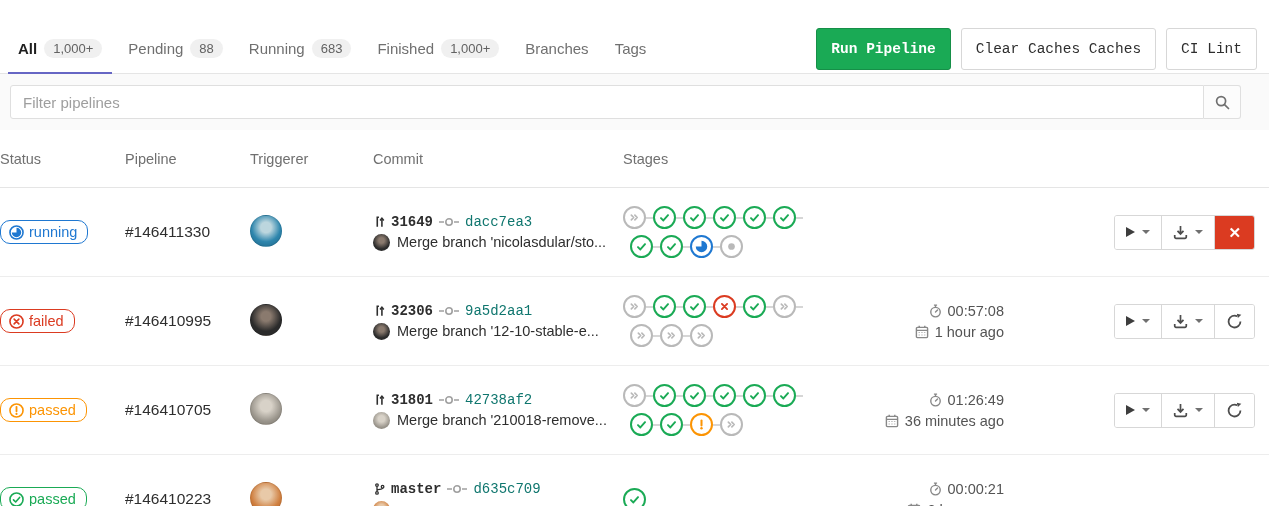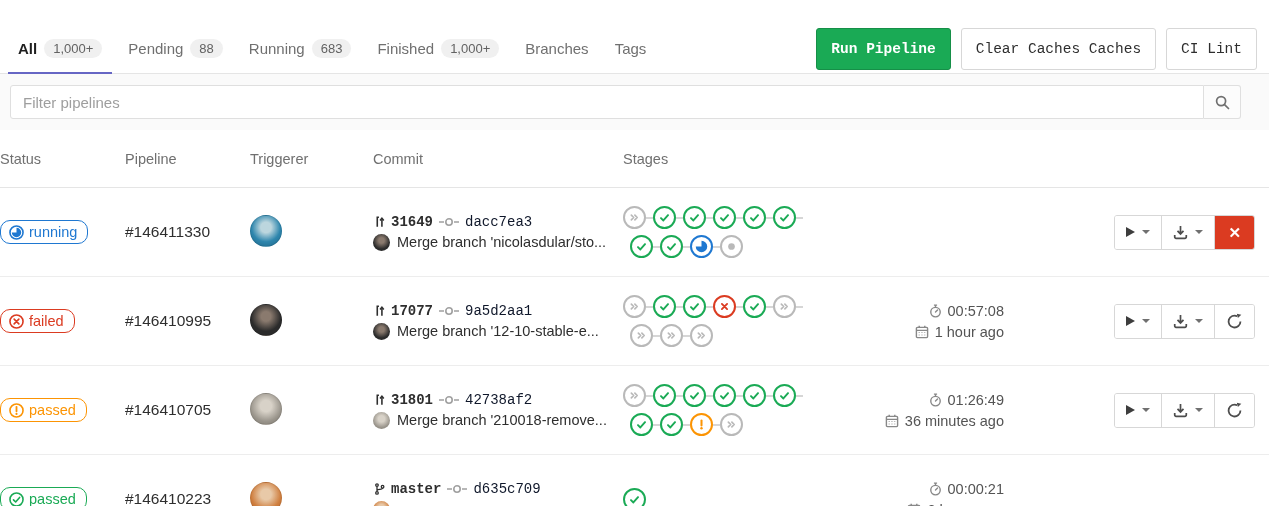--- a/index.html
+++ b/index.html
@@ -52,21 +52,21 @@
   .av-blue   { background:radial-gradient(circle at 50% 38%, #bcd6de 0 22%, #2e86ad 60%, #1d6587); }
   .av-dark   { background:radial-gradient(circle at 50% 38%, #8a7a6e 0 20%, #2b2b2b 62%); }
   .av-gray   { background:radial-gradient(circle at 50% 40%, #d8d2c8 0 24%, #9a958c 65%, #7d786f); }
   .av-orange { background:radial-gradient(circle at 50% 38%, #e8c9a8 0 22%, #cf7e3e 62%, #b06227); }
   .mini-avatar { width:17px; height:17px; border-radius:50%; display:inline-block; flex:none; }
 
   .commit-cell { display:flex; flex-direction:column; gap:4px; }
   .commit-refline { display:flex; align-items:center; gap:5px; }
   .mono { font-family:"Liberation Mono","DejaVu Sans Mono",monospace; }
   .ref-name { font-weight:bold; font-size:14px; color:#2e2e2e; text-decoration:none; }
-  .sha-link { font-size:14px; color:#0f172a; text-decoration:none; }
+  .sha-link { font-size:14px; color:#0f766e; text-decoration:none; }
   .commit-msgline { display:flex; align-items:center; gap:7px; }
   .commit-msg { font-size:14.5px; color:#2e2e2e; white-space:nowrap; overflow:hidden; text-overflow:ellipsis; max-width:218px; text-decoration:none; }
 
   
   .stage-line { display:flex; align-items:center; height:26px; }
   .stage-line.wrapped { margin-left:7px; margin-top:3px; }
   .stage-circle { width:23px; height:23px; flex:none; border:2px solid currentColor; border-radius:50%;
     display:flex; align-items:center; justify-content:center; background:#fff; cursor:pointer; }
   .stage-circle svg { width:13px; height:13px; display:block; }
   .stage-connector { width:7px; height:2px; background:#d6d6d6; flex:none; }
@@ -284,21 +284,21 @@
   <div class="cell">
     <a class="avatar av-dark"></a>
   </div>
   <div class="cell commit-cell">
     <div class="commit-refline">
       <svg width="13" height="14" viewBox="0 0 14 14">
         <path d="M6.4 1.9 H4.6 V12.2" fill="none" stroke="#2e2e2e" stroke-width="1.7"></path>
         <path d="M9.6 12.2 V4.4" fill="none" stroke="#2e2e2e" stroke-width="1.7"></path>
         <path d="M7.6 5.4 L9.6 3 L11.6 5.4" fill="none" stroke="#2e2e2e" stroke-width="1.7"></path>
       </svg>
-      <a class="mono ref-name">17077</a>
+      <a class="mono ref-name">32306</a>
       <svg width="22" height="10" viewBox="0 0 22 10">
         <path d="M1 5 H6 M16 5 H21" stroke="#a0a0a0" stroke-width="1.6"></path>
         <circle cx="11" cy="5" r="3.2" fill="none" stroke="#a0a0a0" stroke-width="1.6"></circle>
       </svg>
       <a class="mono sha-link">9a5d2aa1</a>
     </div>
     <div class="commit-msgline">
       <span class="mini-avatar av-dark"></span>
       <a class="commit-msg">Merge branch '12-10-stable-e...</a>
     </div>

